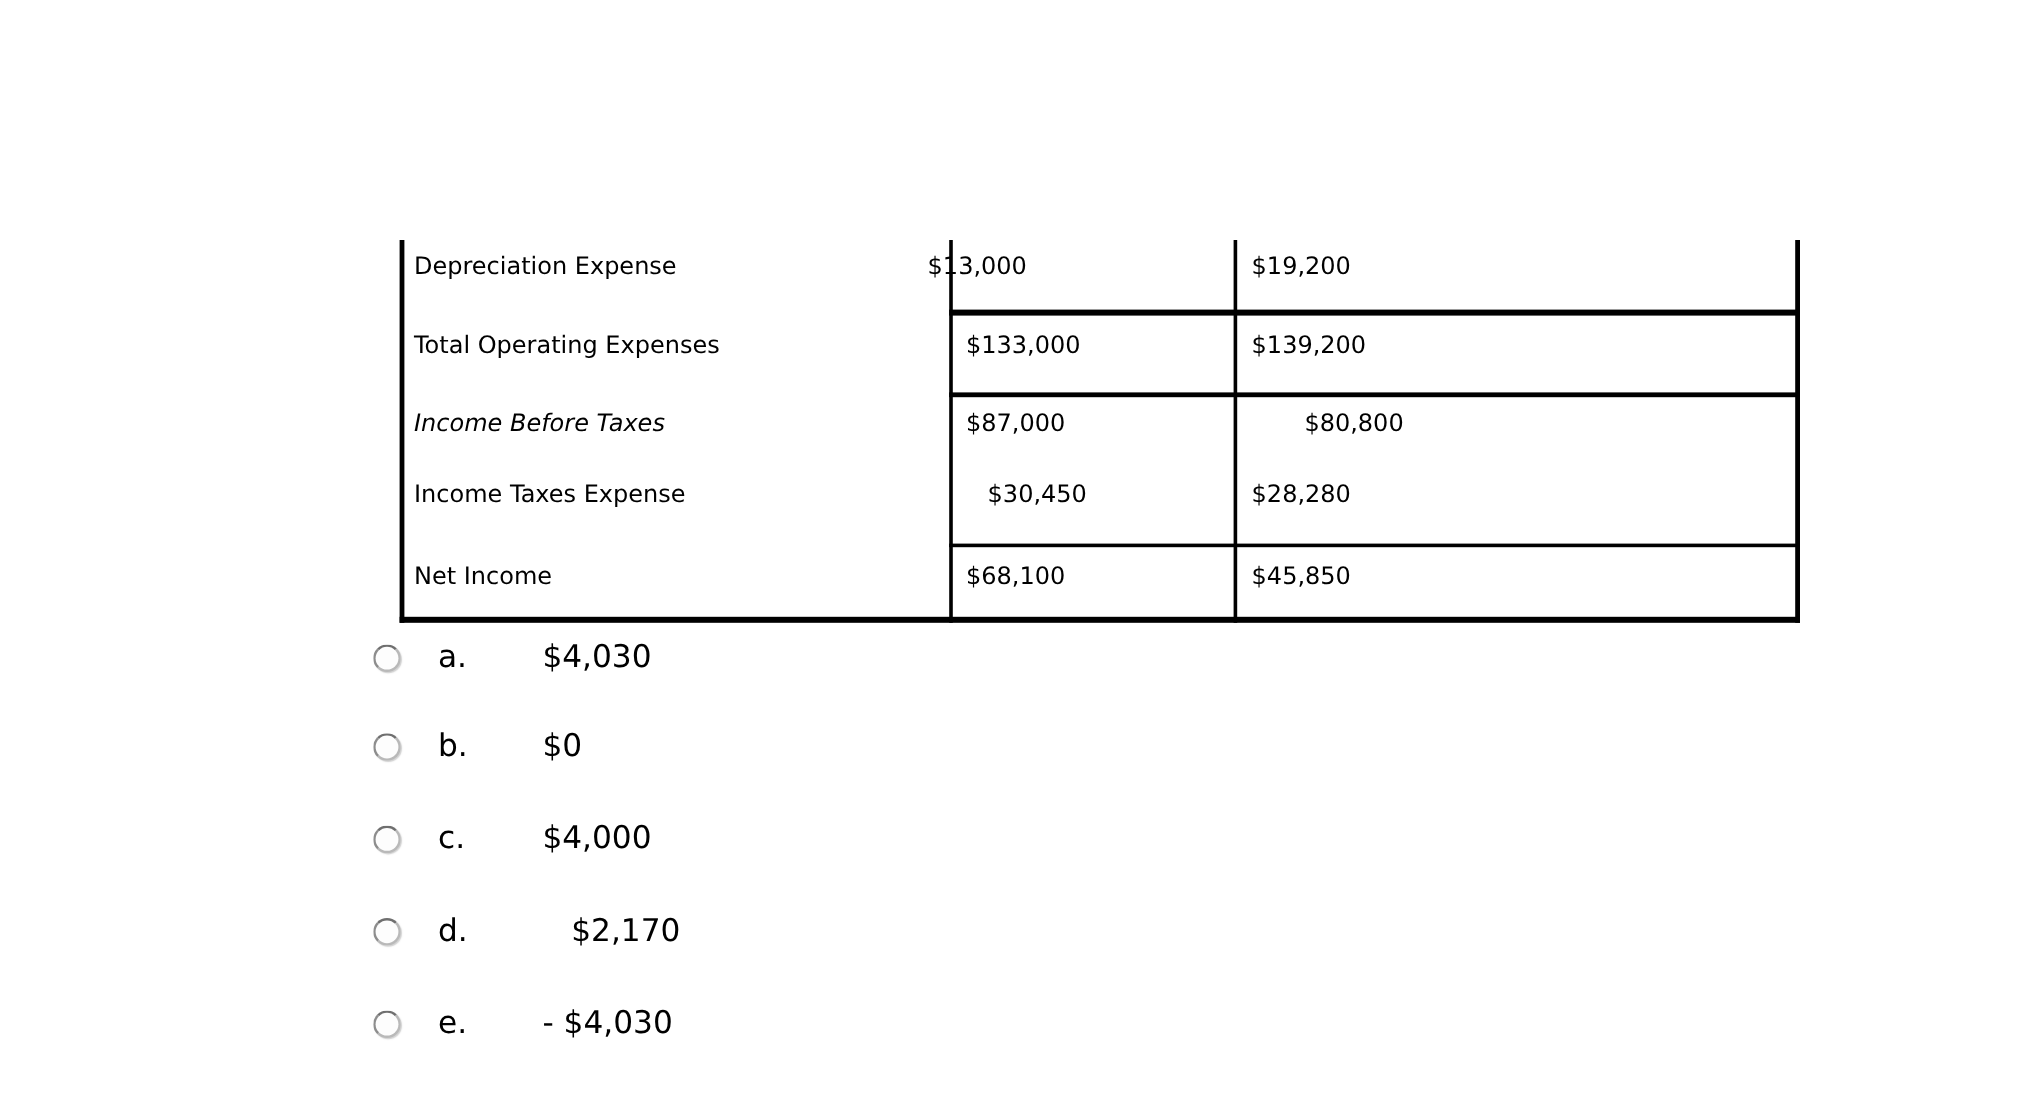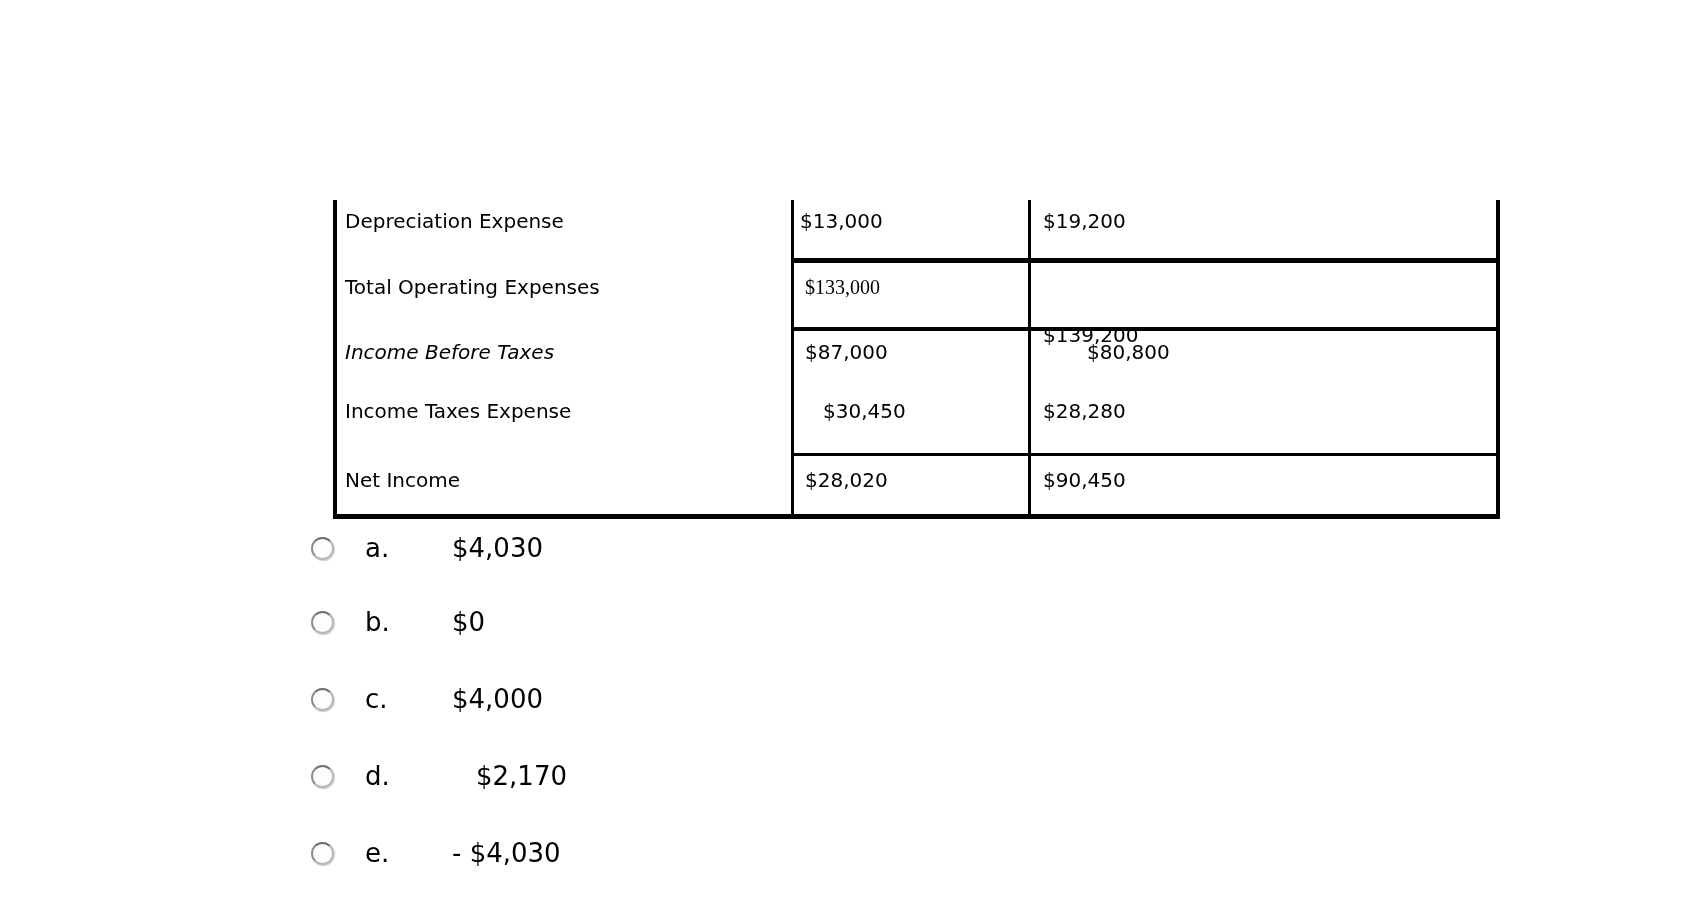--- a/index.html
+++ b/index.html
@@ -58,46 +58,46 @@
   <div class="tline" style="left:1028px;top:200px; width:3px;  height:319px;"></div>
   <div class="tline" style="left:1496px;top:200px; width:4px;  height:319px;"></div>
 
   <div class="tline" style="left:791px; top:258px; width:709px; height:5px;"></div>
   <div class="tline" style="left:791px; top:327px; width:709px; height:4px;"></div>
   <div class="tline" style="left:791px; top:453px; width:709px; height:3px;"></div>
   <div class="tline" style="left:333px; top:514px; width:1167px; height:5px;"></div>
 
   <div>
     <div class="cell" style="left:345px;  top:206px;">Depreciation Expense</div>
-    <div class="cell" style="left:800px;  top:206px;text-align:center;">$13,000</div>
+    <div class="cell" style="left:773px;  top:206px;text-align:center;">$13,000</div>
     <div class="cell" style="left:1043px; top:206px;">$19,200</div>
   </div>
 
   <div>
     <div class="cell" style="left:345px;  top:272px;">Total Operating Expenses</div>
-    <div class="cell" style="left:805px;  top:272px;font-family:Liberation Serif, serif;">$133,000</div>
-    <div class="cell" style="left:1043px; top:272px;margin-top:48px;">$139,200</div>
+    <div class="cell" style="left:805px;  top:272px;">$133,000</div>
+    <div class="cell" style="left:1043px; top:272px;">$139,200</div>
   </div>
 
   <div>
     <div class="cell" style="left:345px;  top:337px;font-style:italic;">Income Before Taxes</div>
     <div class="cell" style="left:805px;  top:337px;">$87,000</div>
     <div class="cell" style="left:1043px; top:337px;margin-left:44px;">$80,800</div>
   </div>
 
   <div>
     <div class="cell" style="left:345px;  top:396px;">Income Taxes Expense</div>
     <div class="cell" style="left:805px;  top:396px;margin-left:18px;">$30,450</div>
     <div class="cell" style="left:1043px; top:396px;">$28,280</div>
   </div>
 
   <div>
     <div class="cell" style="left:345px;  top:465px;">Net Income</div>
-    <div class="cell" style="left:805px;  top:465px;">$28,020</div>
-    <div class="cell" style="left:1043px; top:465px;">$90,450</div>
+    <div class="cell" style="left:805px;  top:465px;">$68,100</div>
+    <div class="cell" style="left:1043px; top:465px;">$45,850</div>
   </div>
 
 </div>
 
 <div>
 
   <div>
     <div class="option-radio" style="left:311px; top:537px;"></div>
     <div class="option-letter" style="left:365px; top:532px;">a.</div>
     <div class="option-value" style="left:452px; top:532px;">$4,030</div>

